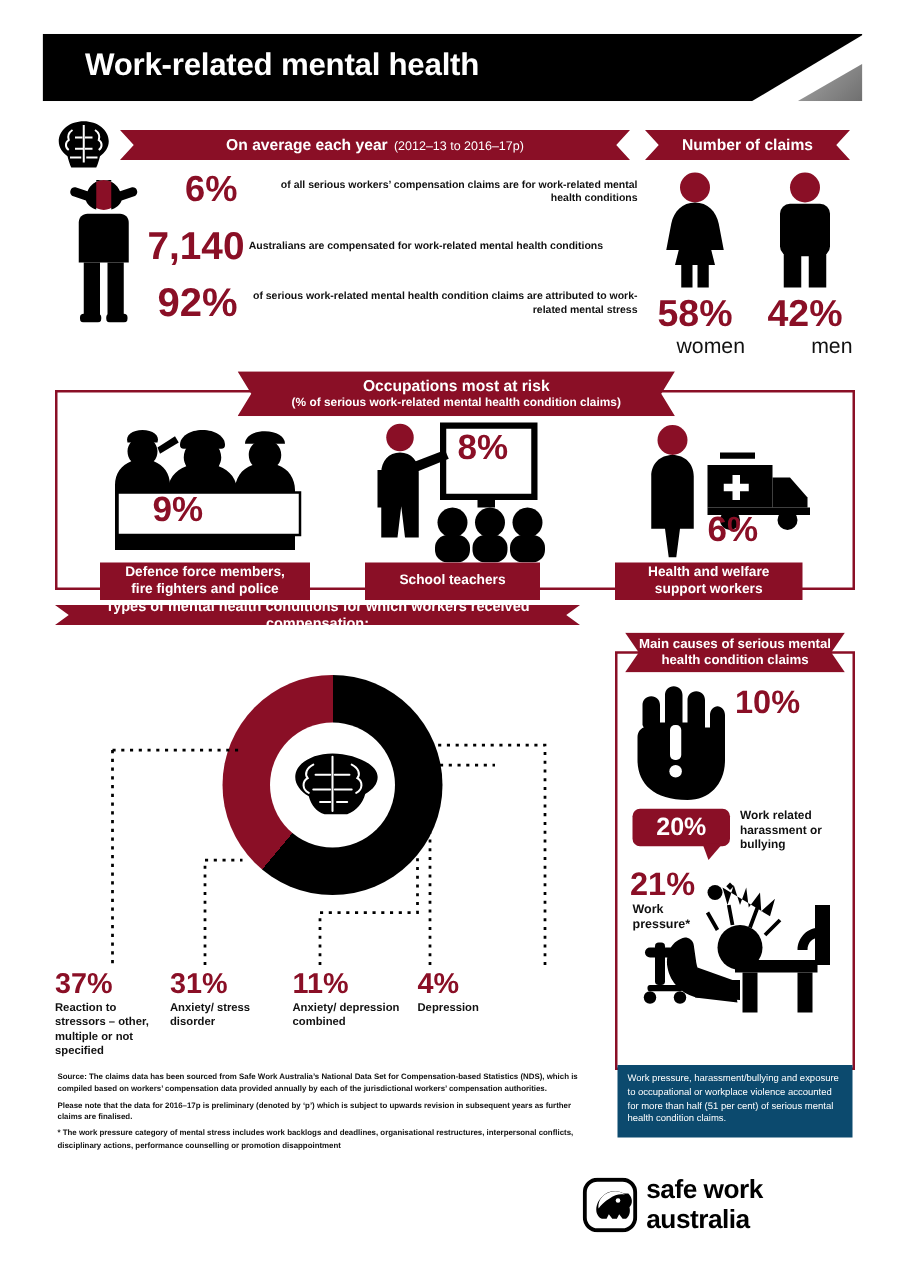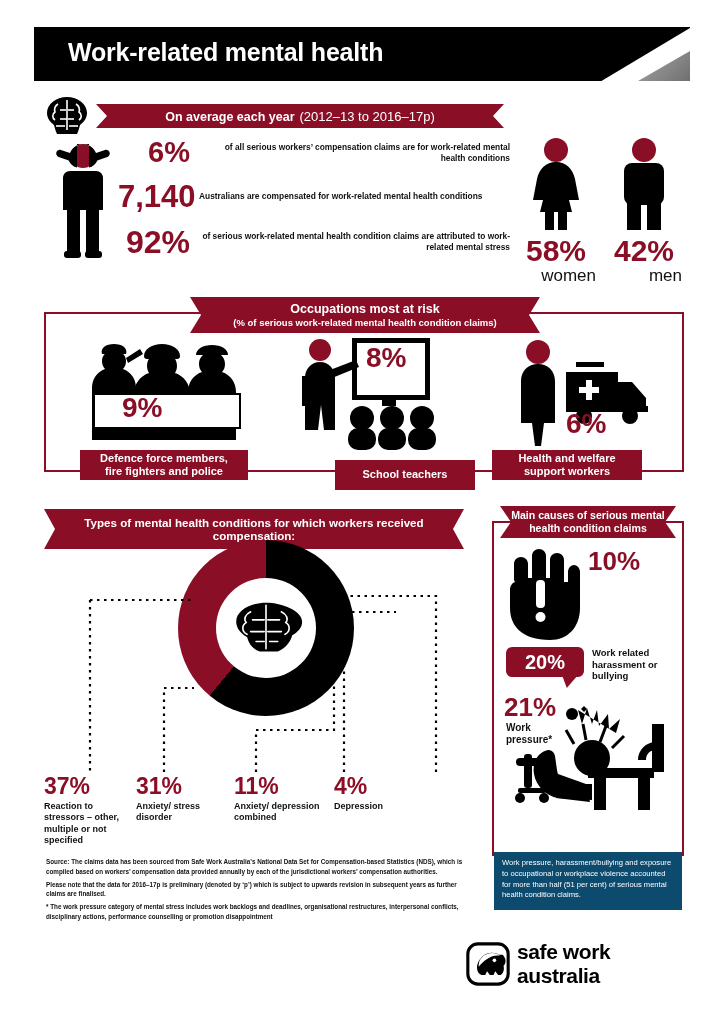--- a/index.html
+++ b/index.html
@@ -23,21 +23,21 @@
   
   .ribbon{background:#8a0f26;color:#fff;text-align:center;display:flex;
       flex-direction:column;align-items:center;justify-content:center;
       position:absolute;box-sizing:border-box;}
   .ribbon.notch{ -webkit-clip-path:polygon(0 0,100% 0,calc(100% - 11px) 50%,100% 100%,0 100%,11px 50%);
                  clip-path:polygon(0 0, 100% 0, calc(100% - 11px) 50%, 100% 100%, 0 100%, 11px 50%);}
   .ribbon b{font-weight:700;}
 
   
   .p1-banner{left:96px;top:104px;width:408px;height:24px;font-size:12.5px;font-weight:700;}
-  .p1-banner .sub{font-weight:400;font-size:13px;}
+  .p1-banner .sub{font-weight:400;font-size:10px;}
   .p1-banner .line{display:flex;gap:5px;align-items:baseline;}
 
   .brain-badge{position:absolute;left:44px;top:96px;width:46px;height:40px;}
 
   .p1-rows{position:absolute;left:118px;top:138px;width:392px;}
   .stat-row{display:flex;align-items:center;margin-bottom:14px;}
   .stat-num{color:#8a0f26;font-weight:700;font-size:29px;line-height:1;
       text-align:right;flex:0 0 auto;}
   .stat-num.w1{width:72px;}
   .stat-txt{color:#111;font-size:8.4px;font-weight:700;line-height:1.28;
@@ -55,26 +55,26 @@
 
   
   .occ-box{position:absolute;left:44px;top:312px;width:640px;height:160px;
       border:2px solid #8a0f26;box-sizing:border-box;background:#fff;}
   .occ-banner{left:190px;top:297px;width:350px;height:36px;font-size:12.5px;font-weight:700;z-index:4;}
   .occ-banner .sub{font-size:9.5px;font-weight:700;margin-top:1px;}
   .occ-lab{position:absolute;background:#8a0f26;color:#fff;font-weight:700;
       font-size:11px;line-height:1.22;text-align:center;display:flex;
       align-items:center;justify-content:center;z-index:4;box-sizing:border-box;padding:3px 6px;}
   .ol1{left:80px;top:450px;width:168px;height:30px;}
-  .ol2{left:292px;top:460px;width:140px;height:30px;margin-left:43px;}
+  .ol2{left:292px;top:450px;width:140px;height:30px;}
   .ol3{left:492px;top:450px;width:150px;height:30px;}
   .occ-pct{position:absolute;color:#8a0f26;font-weight:700;z-index:3;}
 
   
-  .p4-banner{left:44px;top:509px;width:420px;height:40px;font-size:11.6px;font-weight:700;}
+  .p4-banner{left:44px;top:484px;width:420px;height:16px;font-size:11.6px;font-weight:700;}
 
   .donut-wrap{position:absolute;left:178px;top:540px;width:176px;height:176px;}
   .donut{width:176px;height:176px;border-radius:50%;}
   .donut-hole{position:absolute;left:38px;top:38px;width:100px;height:100px;
       background:#fff;border-radius:50%;display:flex;align-items:center;justify-content:center;}
 
   .leaders{position:absolute;left:44px;top:540px;width:440px;height:235px;}
 
   .legend{position:absolute;left:44px;top:775px;width:450px;display:flex;}
   .leg-item{flex:0 0 auto;}
@@ -176,20 +176,21 @@
     <div class="stat-row">
       <div class="stat-num w1" style="font-size:31px">7,140</div>
       <div class="stat-txt">Australians are compensated for work-related mental health conditions</div>
     </div>
     <div class="stat-row">
       <div class="stat-num w1" style="font-size:32px">92%</div>
       <div class="stat-txt">of serious work-related mental health condition claims are attributed to work-related mental stress</div>
     </div>
   </div>
 
+  <div class="ribbon notch p2-banner">Number of claims</div>
 
   <div class="gender g-women">
     <svg viewBox="0 0 80 96" width="80" height="96" aria-hidden="true">
       <circle cx="40" cy="14" r="12" fill="#8a0f26"></circle>
       <path fill="#000" d="M40 26c-10 0-17 7-19 17l-4 21h10l-3 12h32l-3-12h10l-4-21c-2-10-9-17-19-17z"></path>
       <rect x="29" y="74" width="9" height="20" fill="#000"></rect>
       <rect x="42" y="74" width="9" height="20" fill="#000"></rect>
     </svg>
     <div class="g-num">58%</div>
     <div class="g-lab">women</div>

